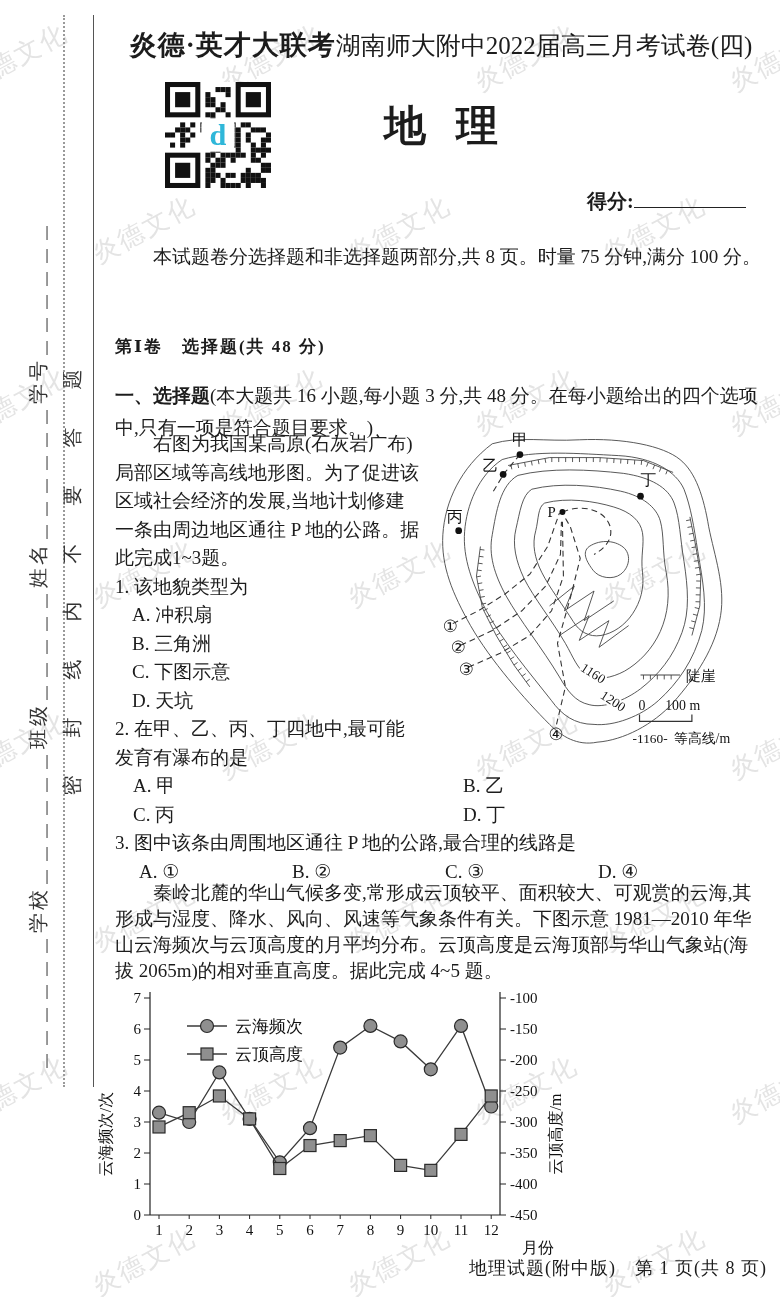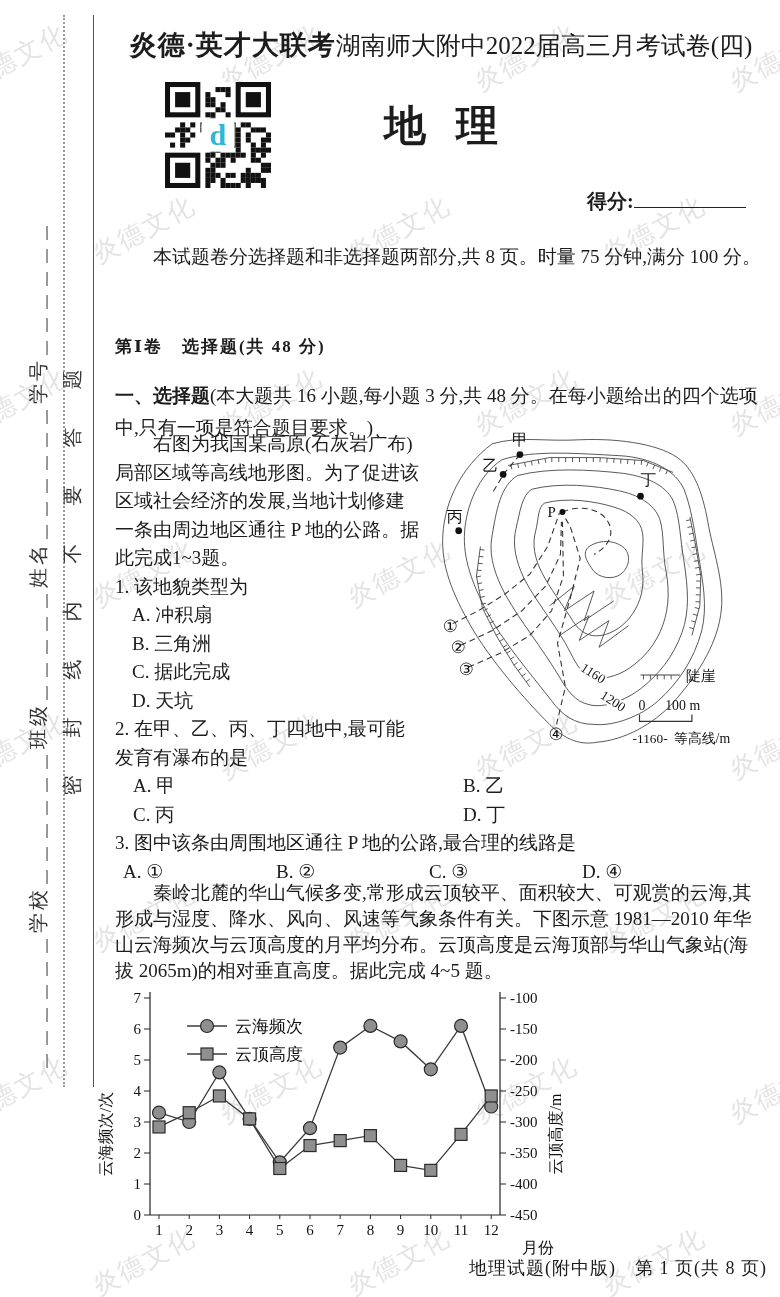--- a/index.html
+++ b/index.html
@@ -29,21 +29,21 @@
   #score-line .fill{display:inline-block;width:112px;border-bottom:1.5px solid #222;height:20px}
   #intro{top:240px;font-size:19px;line-height:33px;text-indent:2em}
   #sec1-title{top:335px;font-size:17px;font-weight:bold;letter-spacing:2px}
   #instruction{top:380px;font-size:19px;line-height:32px}
   #instruction .b{font-weight:bold}
   #qflow{top:430px;font-size:19px;line-height:28.5px}
   #map-fig{float:right;width:336px;height:330px;margin:-4px 0 4px 8px}
   #q1-stem{text-indent:2em}
   .opts1 li{list-style:none;margin-left:17px}
   .opts2{display:grid;grid-template-columns:330px auto;margin-left:18px}
-  .opts4{display:grid;grid-template-columns:153px 153px 153px auto;margin-left:8px}
+  .opts4{display:grid;grid-template-columns:153px 153px 153px auto;margin-left:24px}
   #q2-intro{top:880px;font-size:19px;line-height:26px;text-indent:2em}
   #chart-wrap{position:absolute;left:95px;top:984px;width:480px;height:272px}
   #footer{top:1256px;text-align:right;font-size:18px;letter-spacing:1px}
   svg text{font-family:"Liberation Serif","DejaVu Serif",serif}
 </style>
 </head>
 <body>
 
 <div id="wm">
     <span style="color: rgb(228, 228, 228); left: -40px; top: 40px;">炎德文化</span>
@@ -371,21 +371,21 @@
           </g>
       </svg>
     </div>
 
     <p id="q1-stem">右图为我国某高原(石灰岩广布)局部区域等高线地形图。为了促进该区域社会经济的发展,当地计划修建一条由周边地区通往 P 地的公路。据此完成1~3题。</p>
     <div>
       <div>1. 该地貌类型为</div>
       <ul class="opts1">
         <li>A. 冲积扇</li>
         <li>B. 三角洲</li>
-        <li>C. 据此完成</li>
+        <li>C. 下图示意</li>
         <li>D. 天坑</li>
       </ul>
     </div>
     <div>
       <div>2. 在甲、乙、丙、丁四地中,最可能发育有瀑布的是</div>
       <div class="opts2">
         <span>A. 甲</span>
         <span>B. 乙</span>
         <span>C. 丙</span>
         <span>D. 丁</span>

